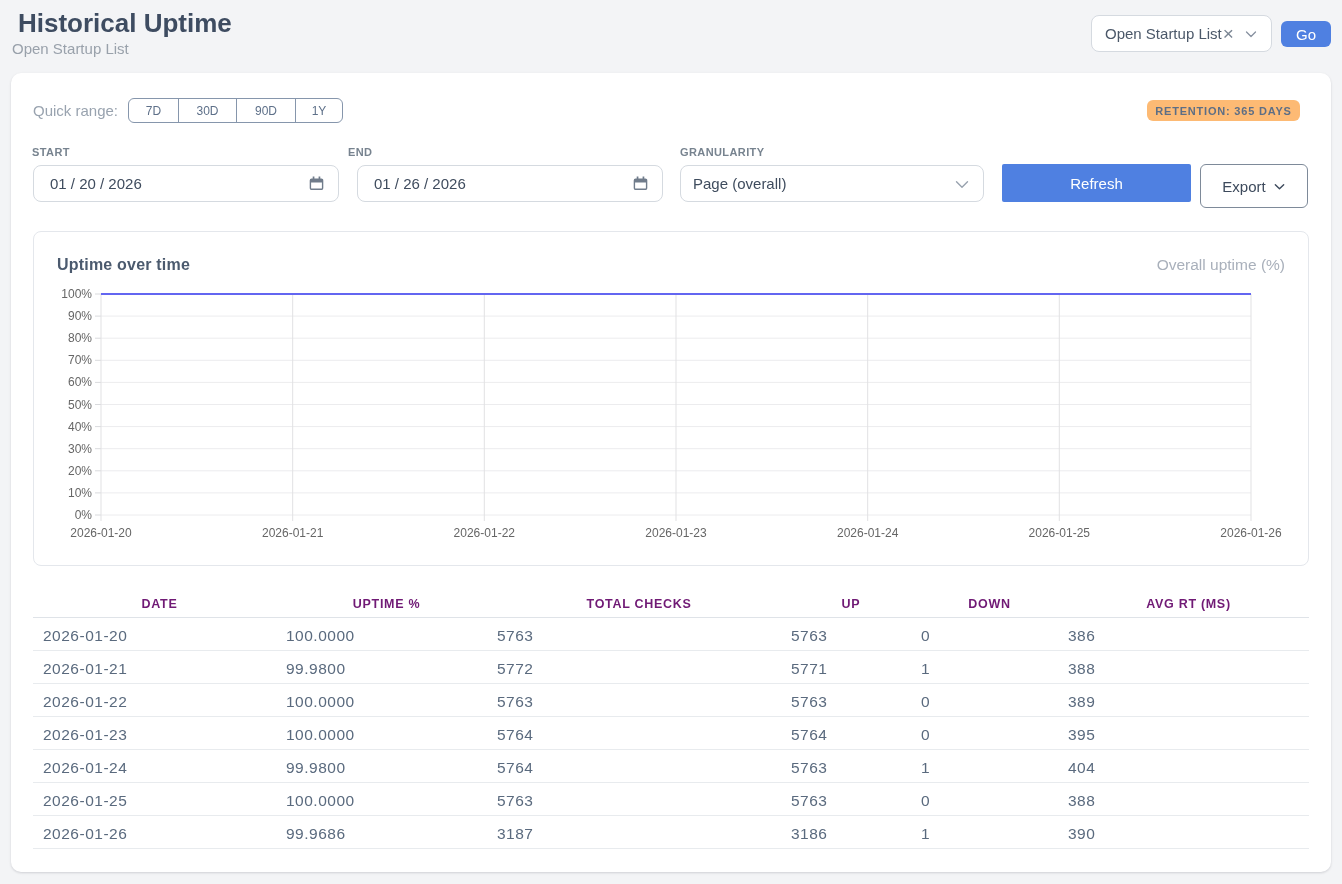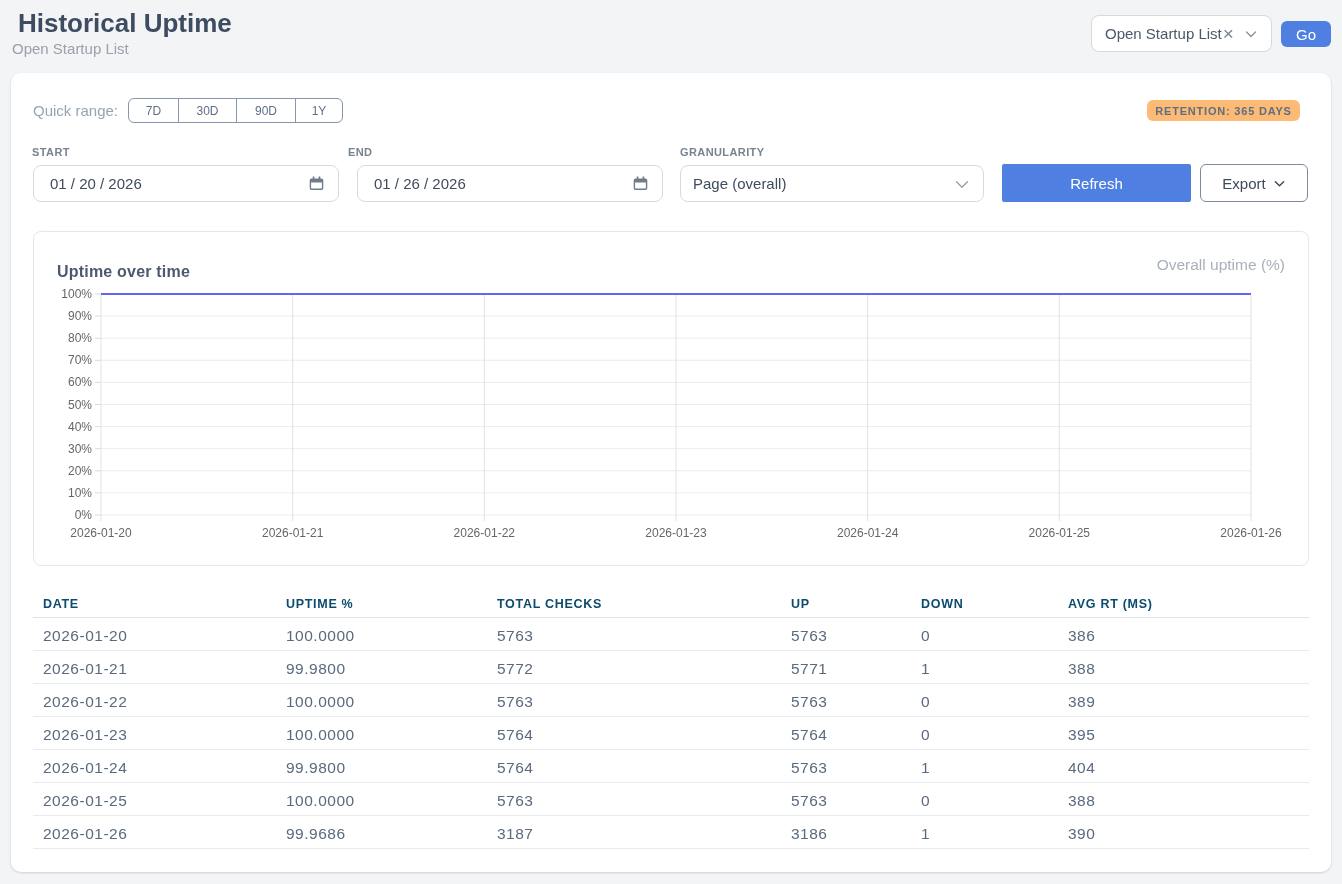--- a/index.html
+++ b/index.html
@@ -23,30 +23,30 @@
   .seg { left:128px; top:98px; height:25px; display:flex; border:1px solid #8696ac; border-radius:6px; overflow:hidden; background:#fff; }
   .seg div { display:flex; align-items:center; justify-content:center; font-size:12px; color:#5e7089; border-left:1px solid #8696ac; }
   .seg div:first-child { border-left:none; }
   .badge { left:1147px; top:100px; width:153px; height:21px; background:#fdba74; border-radius:6px; display:flex; align-items:center; justify-content:center; font-size:11px; font-weight:700; color:#5d6e85; letter-spacing:0.8px; }
 
   .flabel { font-size:11px; color:#77838f; letter-spacing:0.4px; font-weight:700; }
   .input { height:37px; background:#fff; border:1px solid #d5dae0; border-radius:8px; display:flex; align-items:center; padding:0 14px 0 16px; font-size:15px; color:#3f4c5e; }
   .input .grow { flex:1; }
   .gran { padding-left:12px !important; padding-right:14px !important; }
   .btn-refresh { left:1002px; top:164px; width:189px; height:38px; background:#4f80e1; border-radius:2px; color:#fff; font-size:15px; display:flex; align-items:center; justify-content:center; }
-  .btn-export { left:1200px; top:164px; width:108px; height:38px; background:#fff; border:1px solid #7e8a99; border-radius:6px; color:#3d4a5c; font-size:15px; display:flex; align-items:center; justify-content:center; gap:7px; }
+  .btn-export { left:1200px; top:164px; width:108px; height:44px; background:#fff; border:1px solid #7e8a99; border-radius:6px; color:#3d4a5c; font-size:15px; display:flex; align-items:center; justify-content:center; gap:7px; }
 
   
   .chartbox { left:33px; top:231px; width:1276px; height:335px; border:1px solid #e4e7ec; border-radius:8px; background:#fff; }
-  .ch-title { left:57px; top:256px; font-size:16px; font-weight:700; color:#4b5a6e; letter-spacing:0.2px;margin-top:7px; }
+  .ch-title { left:57px; top:256px; font-size:16px; font-weight:700; color:#4b5a6e; letter-spacing:0.2px; }
   .ch-right { right:57px; top:256px; font-size:15.5px; color:#a9b0bb; }
 
   
   table.data { position:absolute; left:33px; top:590px; width:1276px; border-collapse:collapse; }
-  table.data th { text-align:left; font-size:12.5px; font-weight:700; color:#0c4a6e; letter-spacing:0.7px; line-height:14px; padding:7px 0 6px 10px; border-bottom:1px solid #dfe3e8; }
+  table.data th { text-align:center; font-size:12.5px; font-weight:700; color:#701a75; letter-spacing:0.7px; line-height:14px; padding:7px 0 6px 10px; border-bottom:1px solid #dfe3e8; }
   table.data td { font-size:15.5px; color:#5a6a7e; letter-spacing:0.5px; line-height:17px; padding:9px 0 6px 10px; border-bottom:1px solid #e8ebee; }
 </style>
 </head>
 <body>
 <div id="page">
   <div class="abs title">Historical Uptime</div>
   <div class="abs subtitle">Open Startup List</div>
   <div class="abs sp-label">STATUS PAGE</div>
   <div class="abs sp-select">
     <span class="txt">Open Startup List</span>

